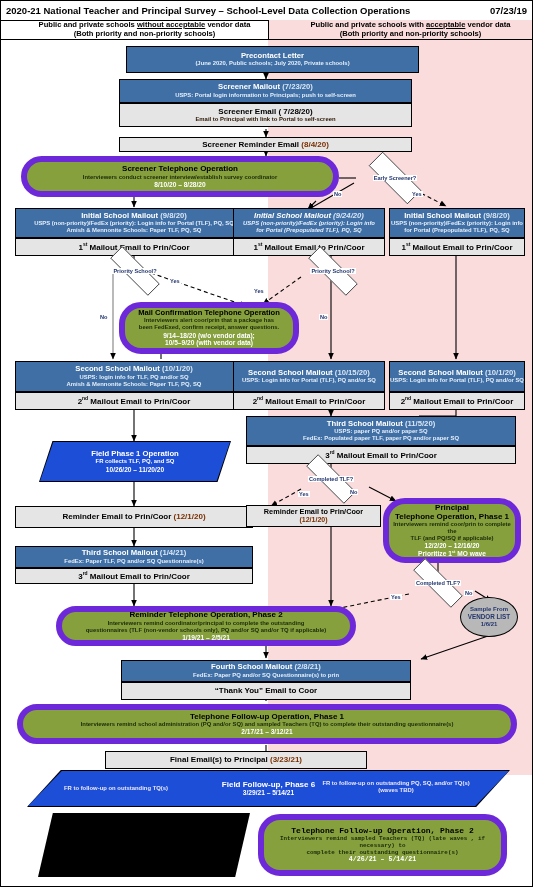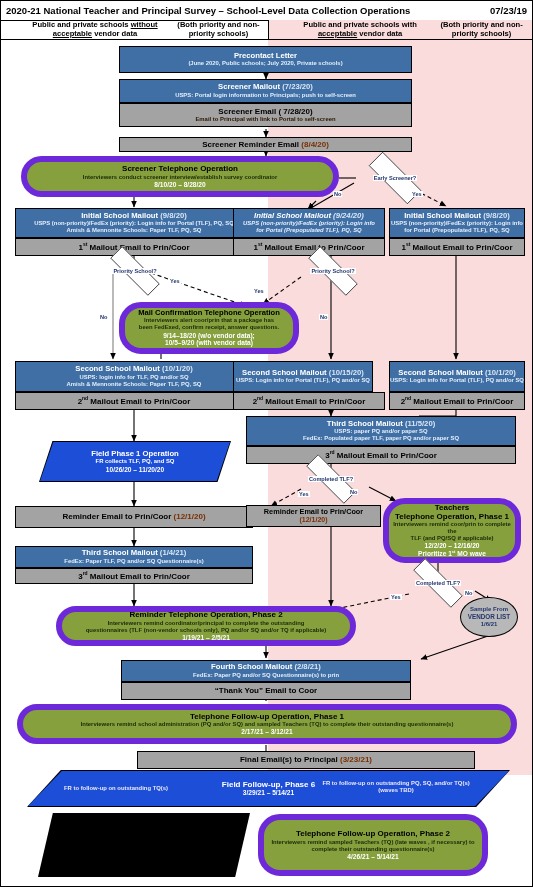--- a/index.html
+++ b/index.html
@@ -15,31 +15,31 @@
   
   .bg-right { position:absolute; left:267px; top:38px; width:264px; height:736px; background:#fbdcdc; }
   .hdr-line { position:absolute; left:0; top:19px; width:531px; height:1px; background:#000; }
   .hdr2-line { position:absolute; left:0; top:38px; width:531px; height:1px; background:#000; }
   .hdr-div { position:absolute; left:267px; top:19px; width:1px; height:19px; background:#000; }
 
   .title-bar { position:absolute; left:0; top:0; width:531px; height:19px;
       display:flex; align-items:center; justify-content:space-between; padding:0 5px; }
   .title-bar .t { font-size:9.5px; font-weight:bold; color:#000; }
 
-  .colhdr { position:absolute; top:19px; height:19px; display:flex; flex-direction:row;
+  .colhdr { position:absolute; top:19px; height:19px; display:flex; flex-direction:column;
       align-items:center; justify-content:center; font-size:7.6px; font-weight:bold; line-height:1.12; text-align:center;padding-left:20px; }
   .colhdr.left { left:0; width:267px; }
   .colhdr.right { left:268px; width:263px; background:#fbdcdc; }
   .u { text-decoration:underline; }
 
   
   .node { position:absolute; border:1px solid #000; display:flex; flex-direction:column;
       align-items:center; justify-content:center; text-align:center; color:#fff; }
   .blue { background:#3f6fa5; }
-  .orange { background:#a3a3a3; color:#000; }
+  .orange { background:#e5e5e5; color:#000; }
   .green { background:#87a03e; border:6px solid #6d28d9; border-radius:22px; color:#000; }
   .grey-circ { background:#b8b8b8; border:1px solid #000; border-radius:50%; color:#2a3a80; }
 
   .n-title { font-weight:bold; font-size:7.7px; line-height:1.15; }
   .n-sub { font-size:5.9px; line-height:1.2; font-weight:bold; }
   .n-date { font-size:6.6px; font-weight:bold; line-height:1.2; }
   .dt-blue { color:#d9e6f5; }
   sup { font-size:.62em; vertical-align:super; }
 
   .orange .n-title { color:#000; font-size:8px; }
@@ -156,21 +156,21 @@
 
     <g stroke="#000" stroke-width="1.1" fill="none" stroke-dasharray="4,3">
       <path d="M408,186 L445,205" marker-end="url(#ah)"></path>
       <path d="M150,272 L245,305" marker-end="url(#ah)"></path>
       <path d="M300,276 L262,303" marker-end="url(#ah)"></path>
       <path d="M300,488 L270,505" marker-end="url(#ah)"></path>
       <path d="M408,593 L300,615" marker-end="url(#ah)"></path>
     </g>
   </svg>
 
-  <div class="node blue" style="left:118px;top:45px;width:293px;height:27px;">
+  <div class="node blue" style="left:125px;top:45px;width:293px;height:27px;">
     <div class="n-title">Precontact Letter</div>
     <div class="n-sub">(June 2020, Public schools; July 2020, Private schools)</div>
   </div>
 
   <div class="node blue" style="left:118px;top:78px;width:293px;height:24px;">
     <div class="n-title"><span>Screener Mailout</span> <span class="dt-blue">(7/23/20)</span></div>
     <div class="n-sub">USPS: Portal login information to Principals; push to self-screen</div>
   </div>
 
   <div class="node orange" style="left:118px;top:102px;width:293px;height:24px;">
@@ -246,21 +246,21 @@
 
   <div class="node blue" style="left:14px;top:360px;width:238px;height:31px;">
     <div class="n-title"><span>Second School Mailout</span> <span class="dt-blue">(10/1/20)</span></div>
     <div class="n-sub">USPS: login info for TLF, PQ and/or SQ</div>
     <div class="n-sub">Amish &amp; Mennonite Schools: Paper TLF, PQ, SQ</div>
   </div>
   <div class="node orange" style="left:14px;top:391px;width:238px;height:18px;">
     <div class="n-title">2<sup>nd</sup> Mailout Email to Prin/Coor</div>
   </div>
 
-  <div class="node blue" style="left:232px;top:360px;width:140px;height:31px;">
+  <div class="node blue" style="left:232px;top:360px;width:152px;height:31px;">
     <div class="n-title"><span>Second School Mailout</span> <span class="dt-blue">(10/15/20)</span></div>
     <div class="n-sub">USPS: Login info for Portal (TLF), PQ and/or SQ</div>
   </div>
   <div class="node orange" style="left:232px;top:391px;width:152px;height:18px;">
     <div class="n-title">2<sup>nd</sup> Mailout Email to Prin/Coor</div>
   </div>
 
   <div class="node blue" style="left:388px;top:360px;width:136px;height:31px;">
     <div class="n-title"><span>Second School Mailout</span> <span class="dt-blue">(10/1/20)</span></div>
     <div class="n-sub">USPS: Login info for Portal (TLF), PQ and/or SQ</div>
@@ -303,21 +303,21 @@
   </div>
   <div class="edgelbl" style="left:297px;top:490px;">Yes</div>
   <div class="edgelbl" style="left:348px;top:488px;">No</div>
 
   <div class="node orange" style="left:245px;top:504px;width:135px;height:22px;">
     <div class="n-title" style="font-size:7.3px">Reminder Email to Prin/Coor</div>
     <div class="n-title" style="color:#7a2f00;font-size:7px">(12/1/20)</div>
   </div>
 
   <div class="node green" style="left:382px;top:497px;width:138px;height:65px;">
-    <div class="n-title">Teachers</div>
+    <div class="n-title">Principal</div>
     <div class="n-title">Telephone Operation, Phase 1</div>
     <div class="n-sub">Interviewers remind coor/prin to complete the</div>
     <div class="n-sub">TLF (and PQ/SQ if applicable)</div>
     <div class="n-date">12/2/20 – 12/16/20</div>
     <div class="n-date">Prioritize 1<sup>st</sup> MO wave</div>
   </div>
 
   <div class="dia" style="left:399px;top:570px;width:76px;height:24px;">
     <div class="shape"></div>
     <div class="lbl">Completed TLF?</div>
@@ -345,37 +345,37 @@
   <div class="node orange" style="left:120px;top:681px;width:290px;height:18px;">
     <div class="n-title">“Thank You” Email to Coor</div>
   </div>
 
   <div class="node green" style="left:16px;top:703px;width:500px;height:40px;">
     <div class="n-title">Telephone Follow-up Operation, Phase 1</div>
     <div class="n-sub">Interviewers remind school administration (PQ and/or SQ) and sampled Teachers (TQ) to complete their outstanding questionnaire(s)</div>
     <div class="n-date">2/17/21 – 3/12/21</div>
   </div>
 
-  <div class="node orange" style="left:136px;top:750px;width:338px;height:18px;">
+  <div class="node orange" style="left:104px;top:750px;width:262px;height:18px;">
     <div class="n-title"><span>Final Email(s) to Principal</span> <span style="color:#7a2f00">(3/23/21)</span></div>
   </div>
 
   <div class="para-o" style="left:26px;top:769px;width:483px;height:37px;"></div>
   <div class="para" style="left:27px;top:770px;width:481px;height:35px;">
     <div class="n-title" style="font-size:8px">Field Follow-up, Phase 6</div>
     <div class="n-date">3/29/21 – 5/14/21</div>
   </div>
   <div style="position:absolute;left:40px;top:784px;width:150px;text-align:center;font-size:5.9px;font-weight:bold;color:#ece8f5;z-index:4;">FR to follow-up on outstanding TQ(s)</div>
   <div style="position:absolute;left:300px;top:779px;width:190px;text-align:center;font-size:5.9px;font-weight:bold;color:#ece8f5;z-index:4;line-height:1.25;">
     <div>FR to follow-up on outstanding PQ, SQ, and/or TQ(s)</div>
     <div>(waves TBD)</div>
   </div>
 
   <div class="para-o" style="left:37px;top:812px;width:212px;height:64px;"></div>
 
-  <div class="node green" style="left:257px;top:813px;width:230px;height:62px;">
+  <div class="node green" style="left:257px;top:813px;width:249px;height:62px;font-family:Liberation Mono, monospace;">
     <div class="n-title">Telephone Follow-up Operation, Phase 2</div>
     <div class="n-sub">Interviewers remind sampled Teachers (TQ) (late waves , if necessary) to</div>
     <div class="n-sub">complete their outstanding questionnaire(s)</div>
     <div class="n-date">4/26/21 – 5/14/21</div>
   </div>
 
 </div>
 
 </body></html>

